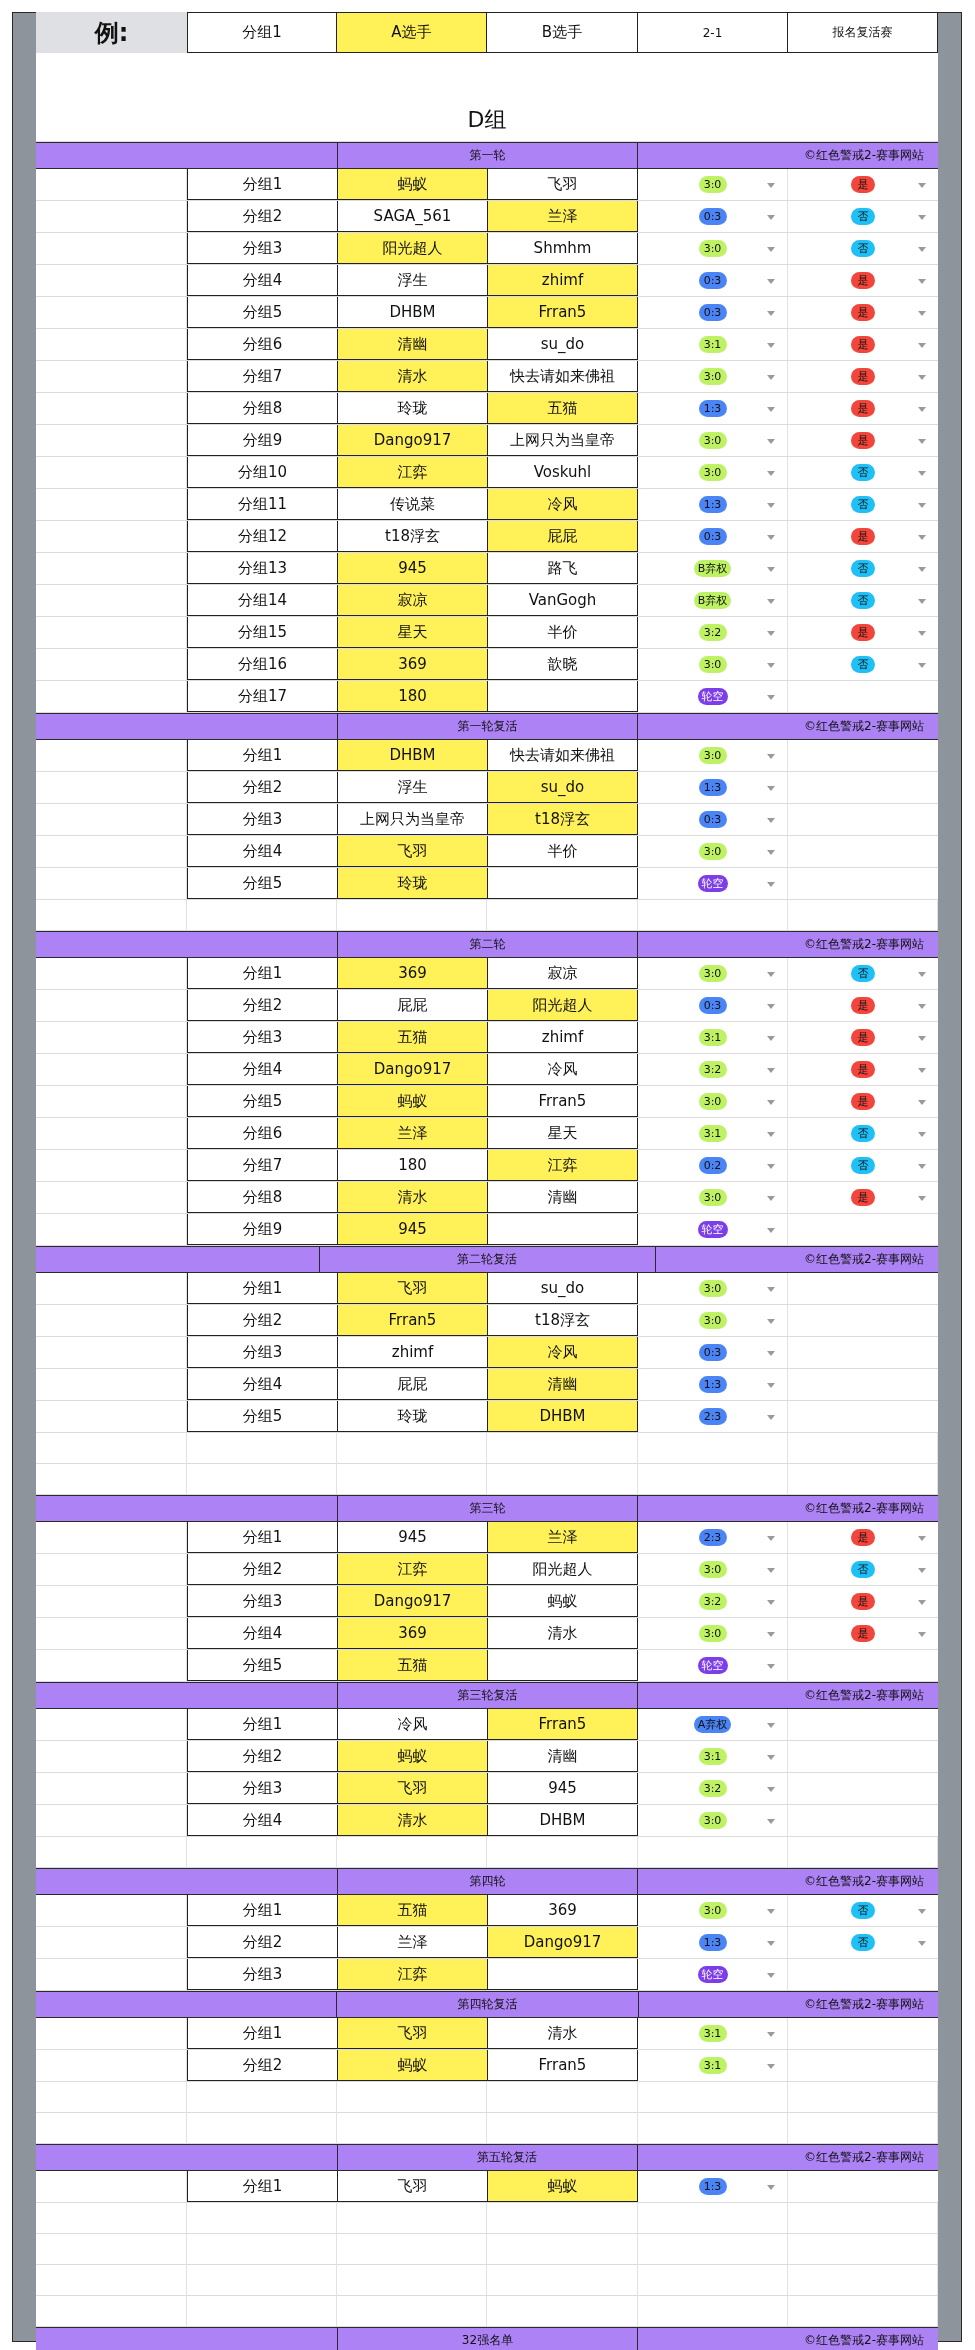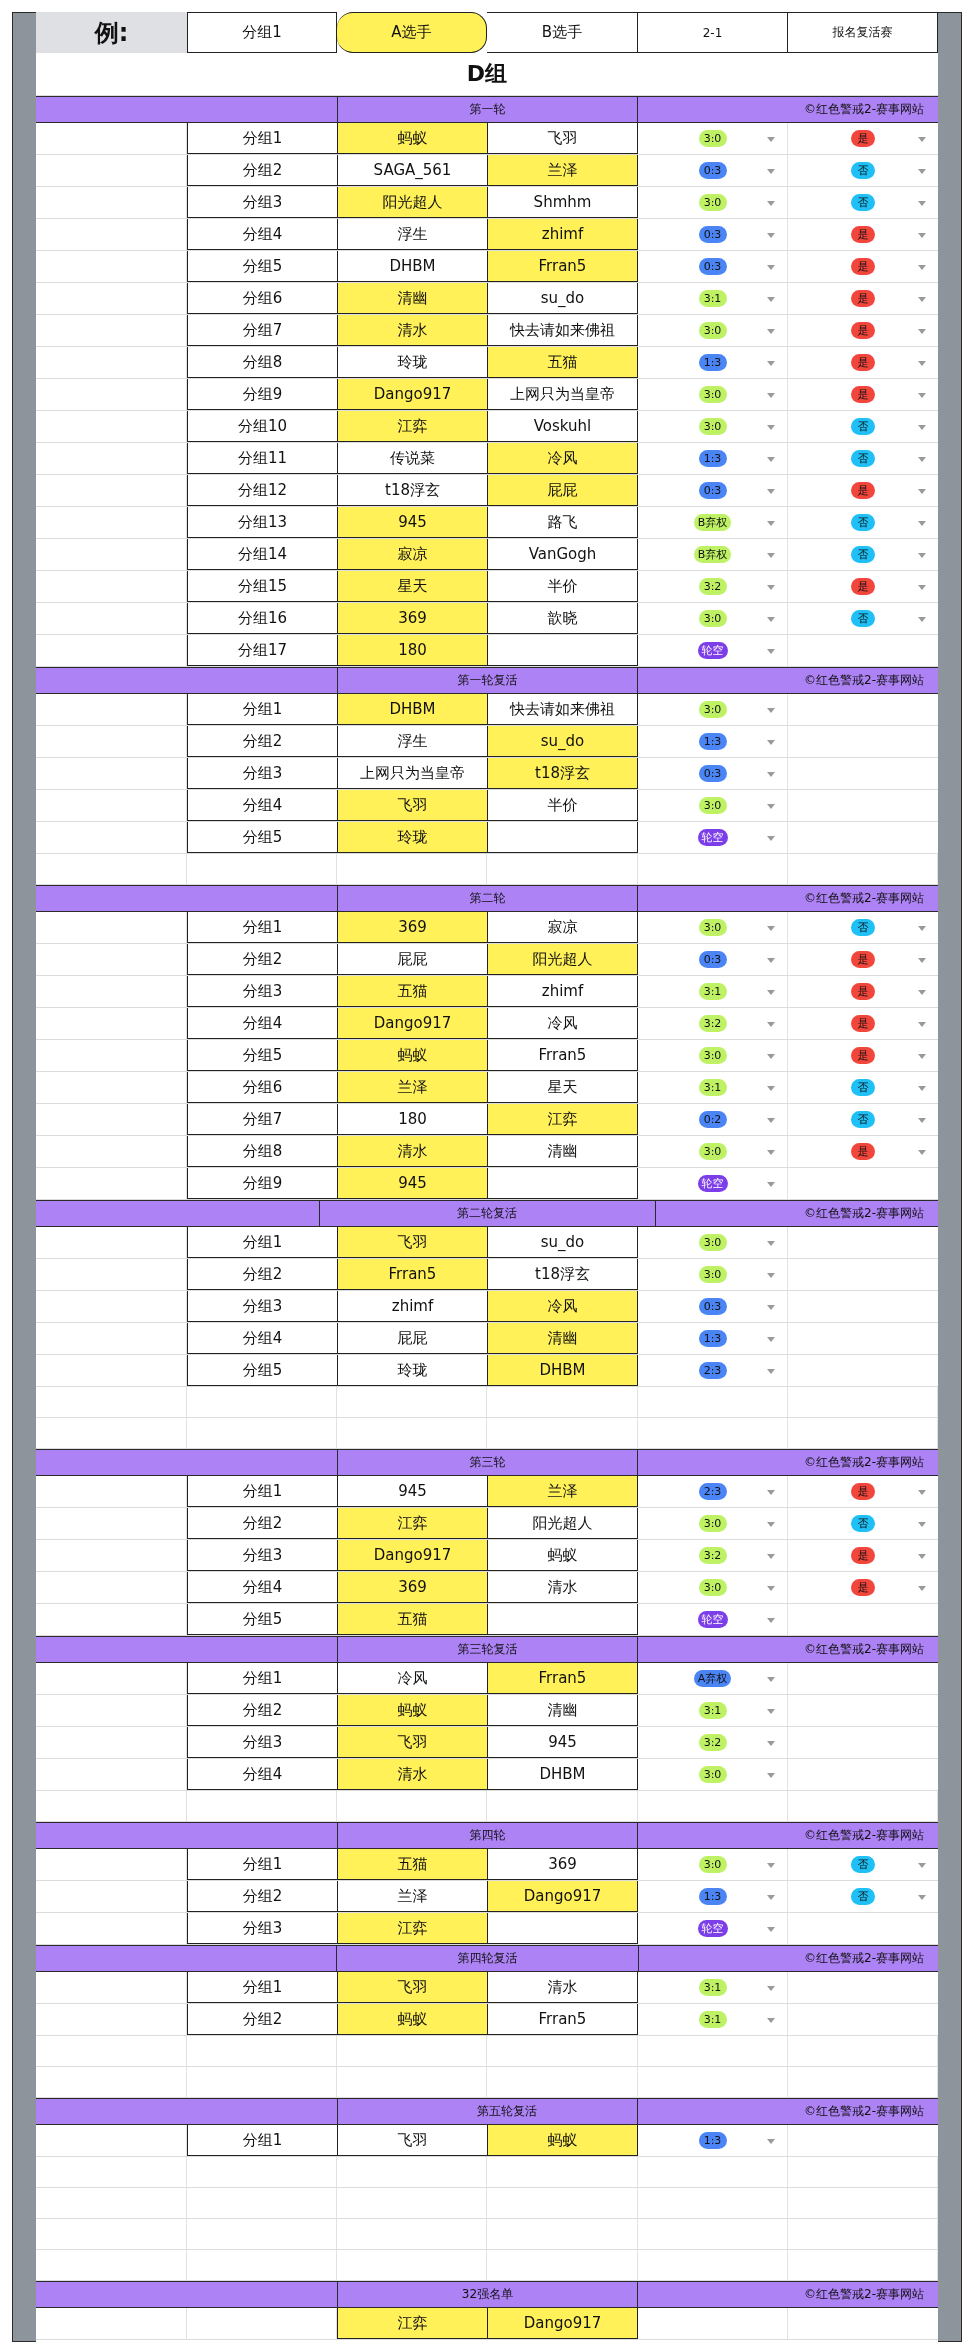--- a/index.html
+++ b/index.html
@@ -9,23 +9,23 @@
   .gutter-r { position:absolute; left:938px; top:12px; width:23px; bottom:8px; background:#8e949c; border:1px solid #2a2a2a; border-left:none; }
   .sheet { position:absolute; left:36px; top:12px; width:902px; }
   .row { display:flex; position:relative; box-sizing:border-box; border-bottom:1px solid #dcdcdc; }
   .c { box-sizing:border-box; display:flex; align-items:center; justify-content:center; font-size:15px; position:relative; }
   .w1{width:151px}.w2{width:150px}.w3{width:150px}.w4{width:151px}.w5{width:150px}.w6{width:150px}
   .grid { border-right:1px solid #e2e2e2; }
   .ex .c { height:41px; }
   .ex .lbl { background:#dfe0e3; font-size:24px; font-weight:bold; }
   .ex .bx { border:1.5px solid #222; border-left:none; background:#fff; }
   .ex .bx.first { border-left:1.5px solid #222; }
-  .ex .y { background:#fff157;border-radius:16px; }
+  .ex .y { background:#fff157; }
   .ex .sm { font-size:12px; }
-  .title { height:42px; font-size:22px; font-weight:bold; justify-content:center; align-items:center; display:flex; border-bottom:1px solid #dcdcdc; }
+  .title { height:42px; font-size:22px; font-weight:normal; justify-content:center; align-items:center; display:flex; border-bottom:1px solid #dcdcdc;margin-top:46px; }
   .sub { height:27px; font-size:12px; display:flex; justify-content:center; align-items:center; border-bottom:none; }
   .hdr { height:27px; background:#ad82f5; border-top:1.5px solid #2a2a2a; border-bottom:1.5px solid #2a2a2a; }
   .hdr .c { font-size:12px; height:100%; }
   .hdr .mid { border-left:1px solid #2a2a2a; border-right:1px solid #2a2a2a; }
   .hdr .copy { justify-content:flex-end; padding-right:14px; }
   .data .c { height:31px; }
   .data .box { border-left:1.5px solid #222; border-bottom:1.5px solid #222; background:#fff; font-weight:normal; }
   .data .box.last { border-right:1.5px solid #222; }
   .data .box.b { font-weight:normal; }
   .yl { background:#fff157 !important; }

